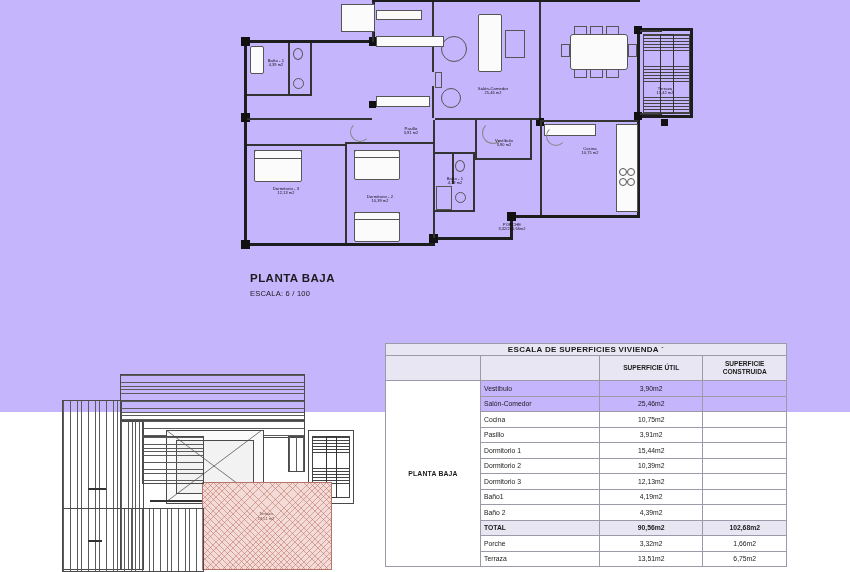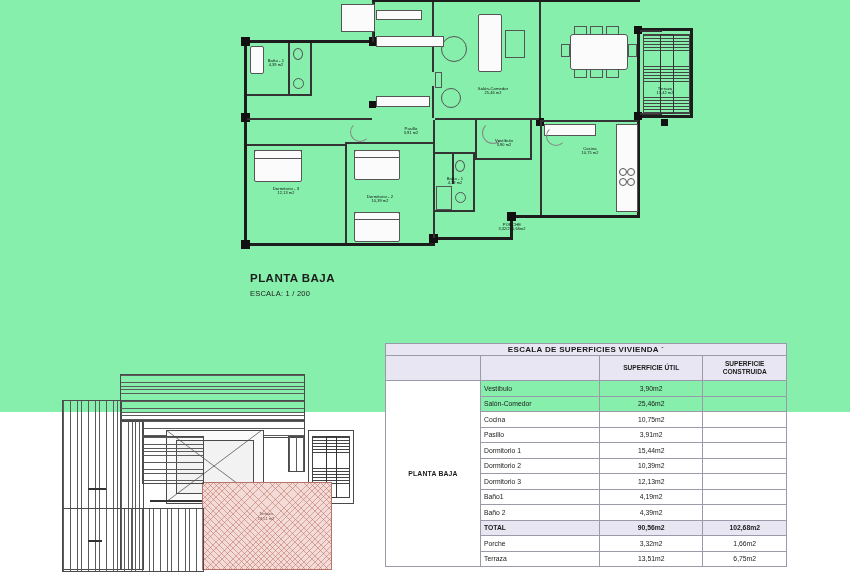--- a/index.html
+++ b/index.html
@@ -12,21 +12,21 @@
     height: 572px;
     overflow: hidden;
     font-family: "Liberation Sans", sans-serif;
     color: #2a2a2a;
     position: relative;
   }
   .sheet {
     position: absolute;
     left: 0; top: 0;
     width: 850px; height: 412px;
-    background: #86efac;
+    background: #c4b5fd;
   }
 
   
   .plan {
     position: absolute;
   }
   .wall {
     position: absolute;
     background: #1d1d1d;
   }
@@ -323,21 +323,21 @@
       <span>Baño - 1</span>
       <span class="area">4,19 m2</span>
     </div>
     <div class="room-label" style="left:240px; top:222px; width:72px;">
       <span>PORCHE</span>
       <span class="area">3,32/2=1,66m2</span>
     </div>
   </div>
 
   <div class="plan-title" style="left:250px; top:272px;">PLANTA BAJA</div>
-  <div class="plan-scale" style="left:250px; top:289px;">ESCALA: 1 / 200</div>
+  <div class="plan-scale" style="left:250px; top:289px;">ESCALA: 6 / 100</div>
 
   <div class="roof-wrap">
 
     <div class="roof-h" style="left:62px; top:4px; width:183px; height:26px;"></div>
     <div class="roof-v" style="left:4px; top:30px; width:58px; height:168px;"></div>
     <div class="roof-h" style="left:62px; top:30px; width:183px; height:20px;"></div>
     <div class="roof-v" style="left:62px; top:50px; width:22px; height:148px;"></div>
     <div class="roof-h" style="left:84px; top:50px; width:161px; height:16px;"></div>
     <div class="roof-v" style="left:230px; top:66px; width:15px; height:34px;"></div>
 

